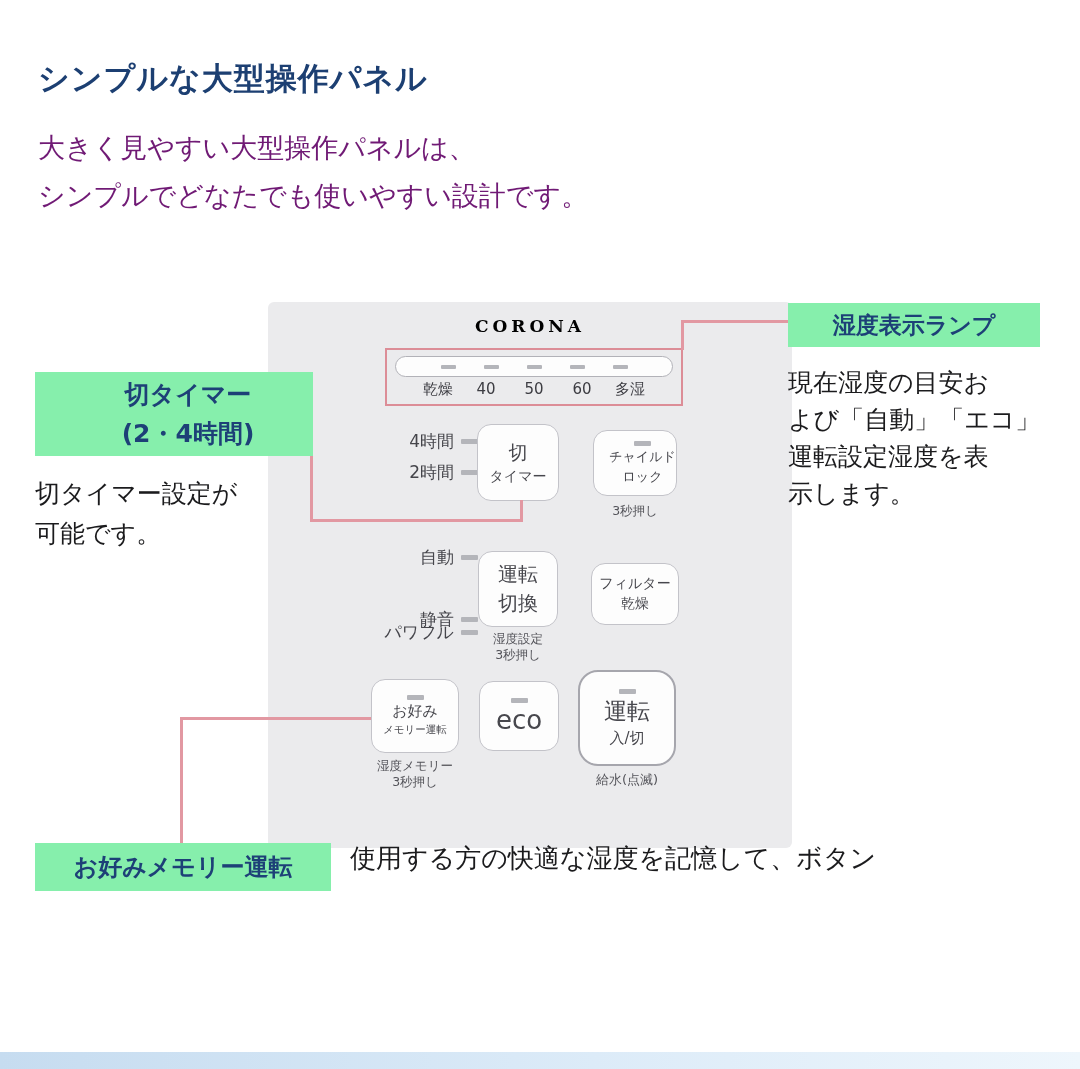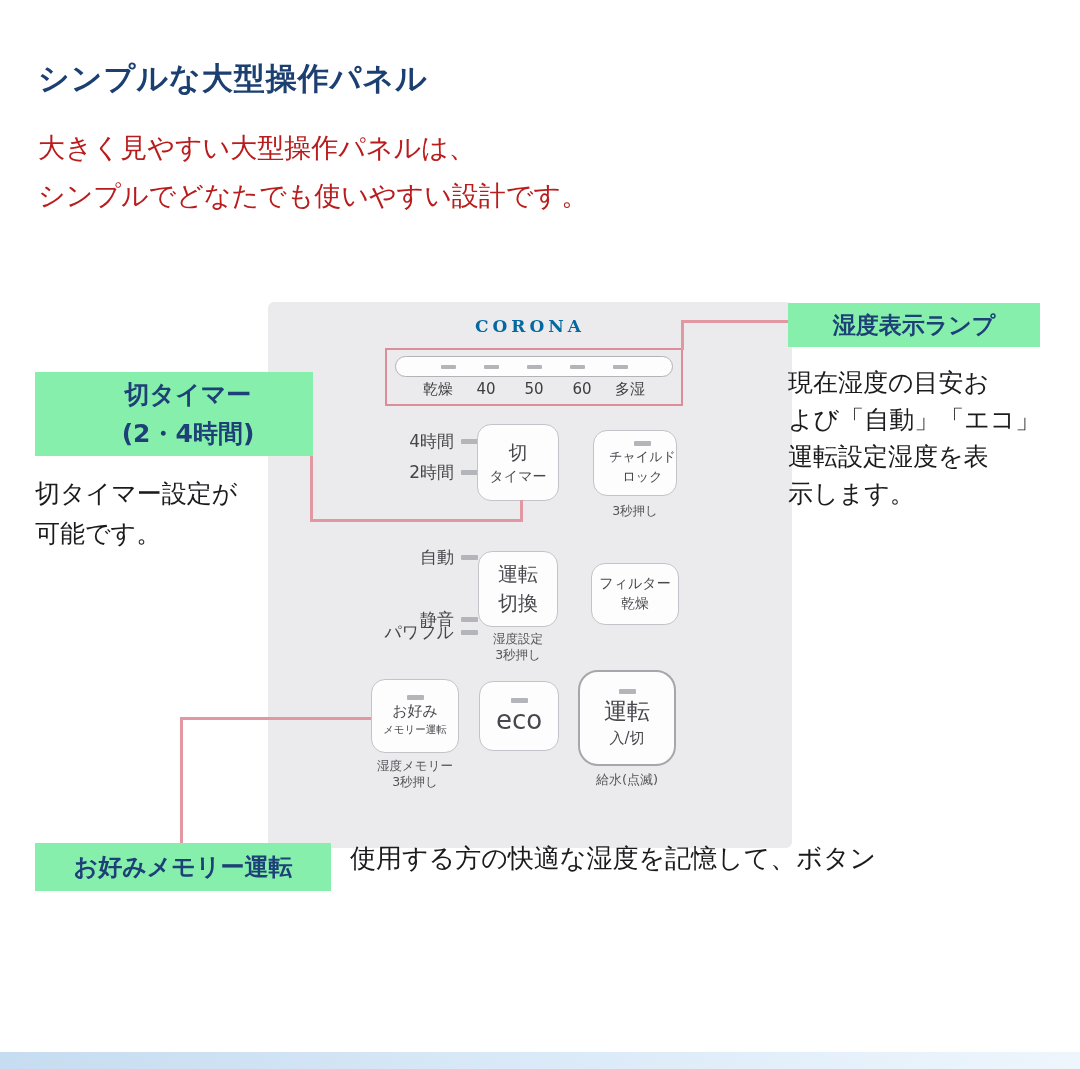--- a/index.html
+++ b/index.html
@@ -1,28 +1,28 @@
 <!DOCTYPE html>
 <html><head>
 <meta charset="utf-8">
 <style>
   html,body { margin:0; padding:0; background:#ffffff; }
   body { font-family:"DejaVu Sans","Liberation Sans",sans-serif; }
   .canvas { position:relative; width:1080px; height:1069px; background:#ffffff; overflow:hidden; }
 
   .page-title { position:absolute; left:38px; top:58px; font-size:31px; font-weight:bold;
                 color:#1c3f72; letter-spacing:1px; }
-  .intro { position:absolute; left:38px; top:124px; font-size:27px; color:#b91c1c; line-height:48px; }
+  .intro { position:absolute; left:38px; top:124px; font-size:27px; color:#701a75; line-height:48px; }
 
   
   .panel { position:absolute; left:268px; top:302px; width:524px; height:546px;
            background:#ebebed; border-radius:6px; }
   .brand { position:absolute; left:0; top:14px; width:100%; text-align:center;
            font-family:"DejaVu Serif","Liberation Serif",serif; font-weight:bold;
-           font-size:17px; letter-spacing:4px; color:#0369a1; }
+           font-size:17px; letter-spacing:4px; color:#000000; }
 
   .lamp-highlight { position:absolute; left:385px; top:348px; width:298px; height:58px;
                     border:2px solid #dc8d97; box-sizing:border-box; }
   .lamp-bar { position:absolute; left:8px; top:6px; width:278px; height:21px; background:#fdfdfd;
               border:1.5px solid #b2b2b8; border-radius:11px; box-sizing:border-box;
               display:flex; align-items:center; justify-content:center; gap:28px; }
   .lamp-bar .dash { width:15px; height:4px; }
   .lamp-scale { position:absolute; left:0; top:30px; width:100%; display:flex; justify-content:center; }
   .lamp-scale span { display:block; width:48px; text-align:center; font-size:15px; color:#3c3c42; }
 

